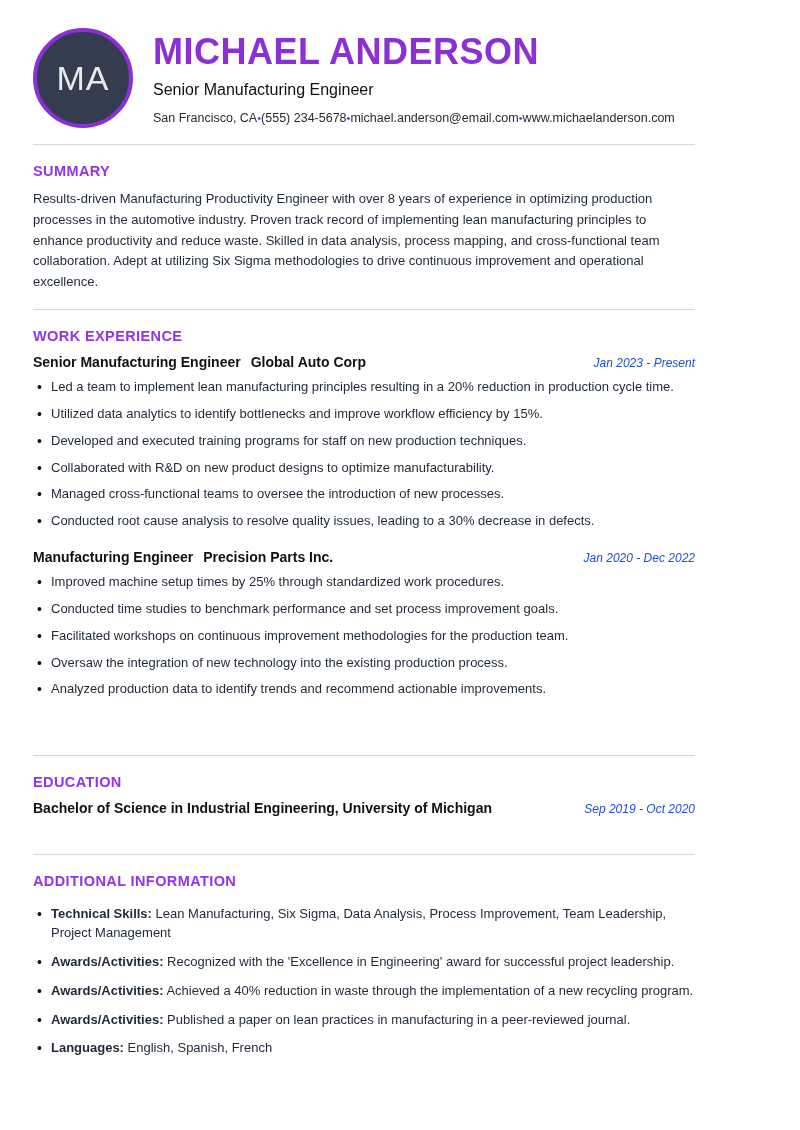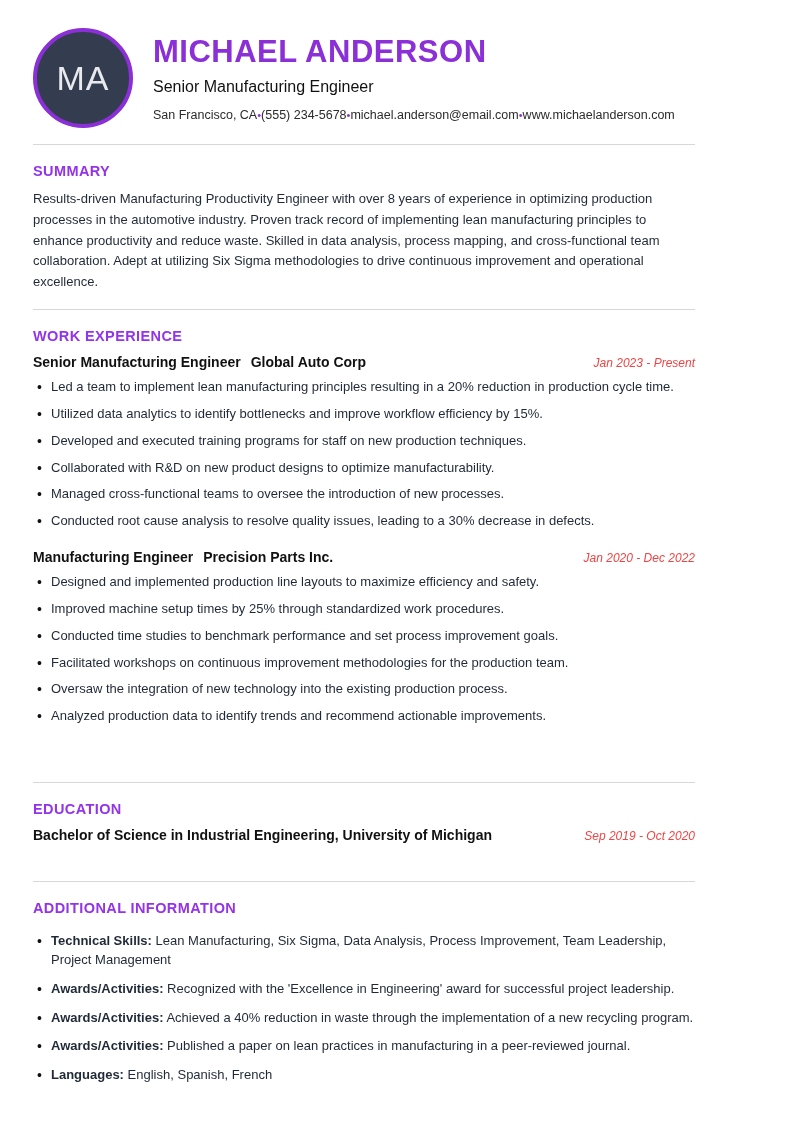--- a/index.html
+++ b/index.html
@@ -33,21 +33,21 @@
     border:4px solid var(--avatar-ring);
     display:flex;align-items:center;justify-content:center;
     flex:0 0 auto;
   }
   .avatar span{
     color:#E8EAED;font-size:34px;font-weight:400;letter-spacing:1px;
   }
   .header-text{flex:1;}
   .name{
     color:var(--accent);
-    font-size:31px;font-weight:700;letter-spacing:0.5px;
+    font-size:36px;font-weight:700;letter-spacing:0.5px;
     margin-bottom:8px;
   }
   .role{
     font-size:16px;font-weight:500;color:#111;margin-bottom:12px;
   }
   .contact{
     font-size:12.5px;color:#2b2b2b;
     display:flex;align-items:center;flex-wrap:wrap;
   }
   .dot{color:var(--accent);font-size:11px;}
@@ -60,21 +60,21 @@
   }
   .body-text{font-size:13px;line-height:1.6;color:var(--text);}
   
   .job{margin-bottom:18px;}
   .job-head{
     display:flex;justify-content:space-between;align-items:baseline;
     margin:10px 0 8px 0;
   }
   .job-title-line{font-size:14px;font-weight:700;color:#111;}
   .job-title-line .company{margin-left:10px;}
-  .dates{font-size:12px;font-style:italic;color:#ef4444;white-space:nowrap;}
+  .dates{font-size:12px;font-style:italic;color:#1d4ed8;white-space:nowrap;}
   ul.bullets{list-style:none;}
   ul.bullets li{
     position:relative;
     padding-left:18px;
     font-size:13px;line-height:1.45;
     margin-bottom:8px;
   }
   ul.bullets li::before{
     content:"•";
     position:absolute;left:4px;top:-1px;
@@ -153,21 +153,20 @@
     </div>
 
     <div class="job">
       <div class="job-head">
         <div class="job-title-line">
           <span>Manufacturing Engineer</span><span class="company">Precision Parts Inc.</span>
         </div>
         <span class="dates">Jan 2020 - Dec 2022</span>
       </div>
       <ul class="bullets">
-        <li>Designed and implemented production line layouts to maximize efficiency and safety.</li>
         <li>Improved machine setup times by 25% through standardized work procedures.</li>
         <li>Conducted time studies to benchmark performance and set process improvement goals.</li>
         <li>Facilitated workshops on continuous improvement methodologies for the production team.</li>
         <li>Oversaw the integration of new technology into the existing production process.</li>
         <li>Analyzed production data to identify trends and recommend actionable improvements.</li>
       </ul>
     </div>
   </div>
 
   <div class="spacer-lg"></div>

